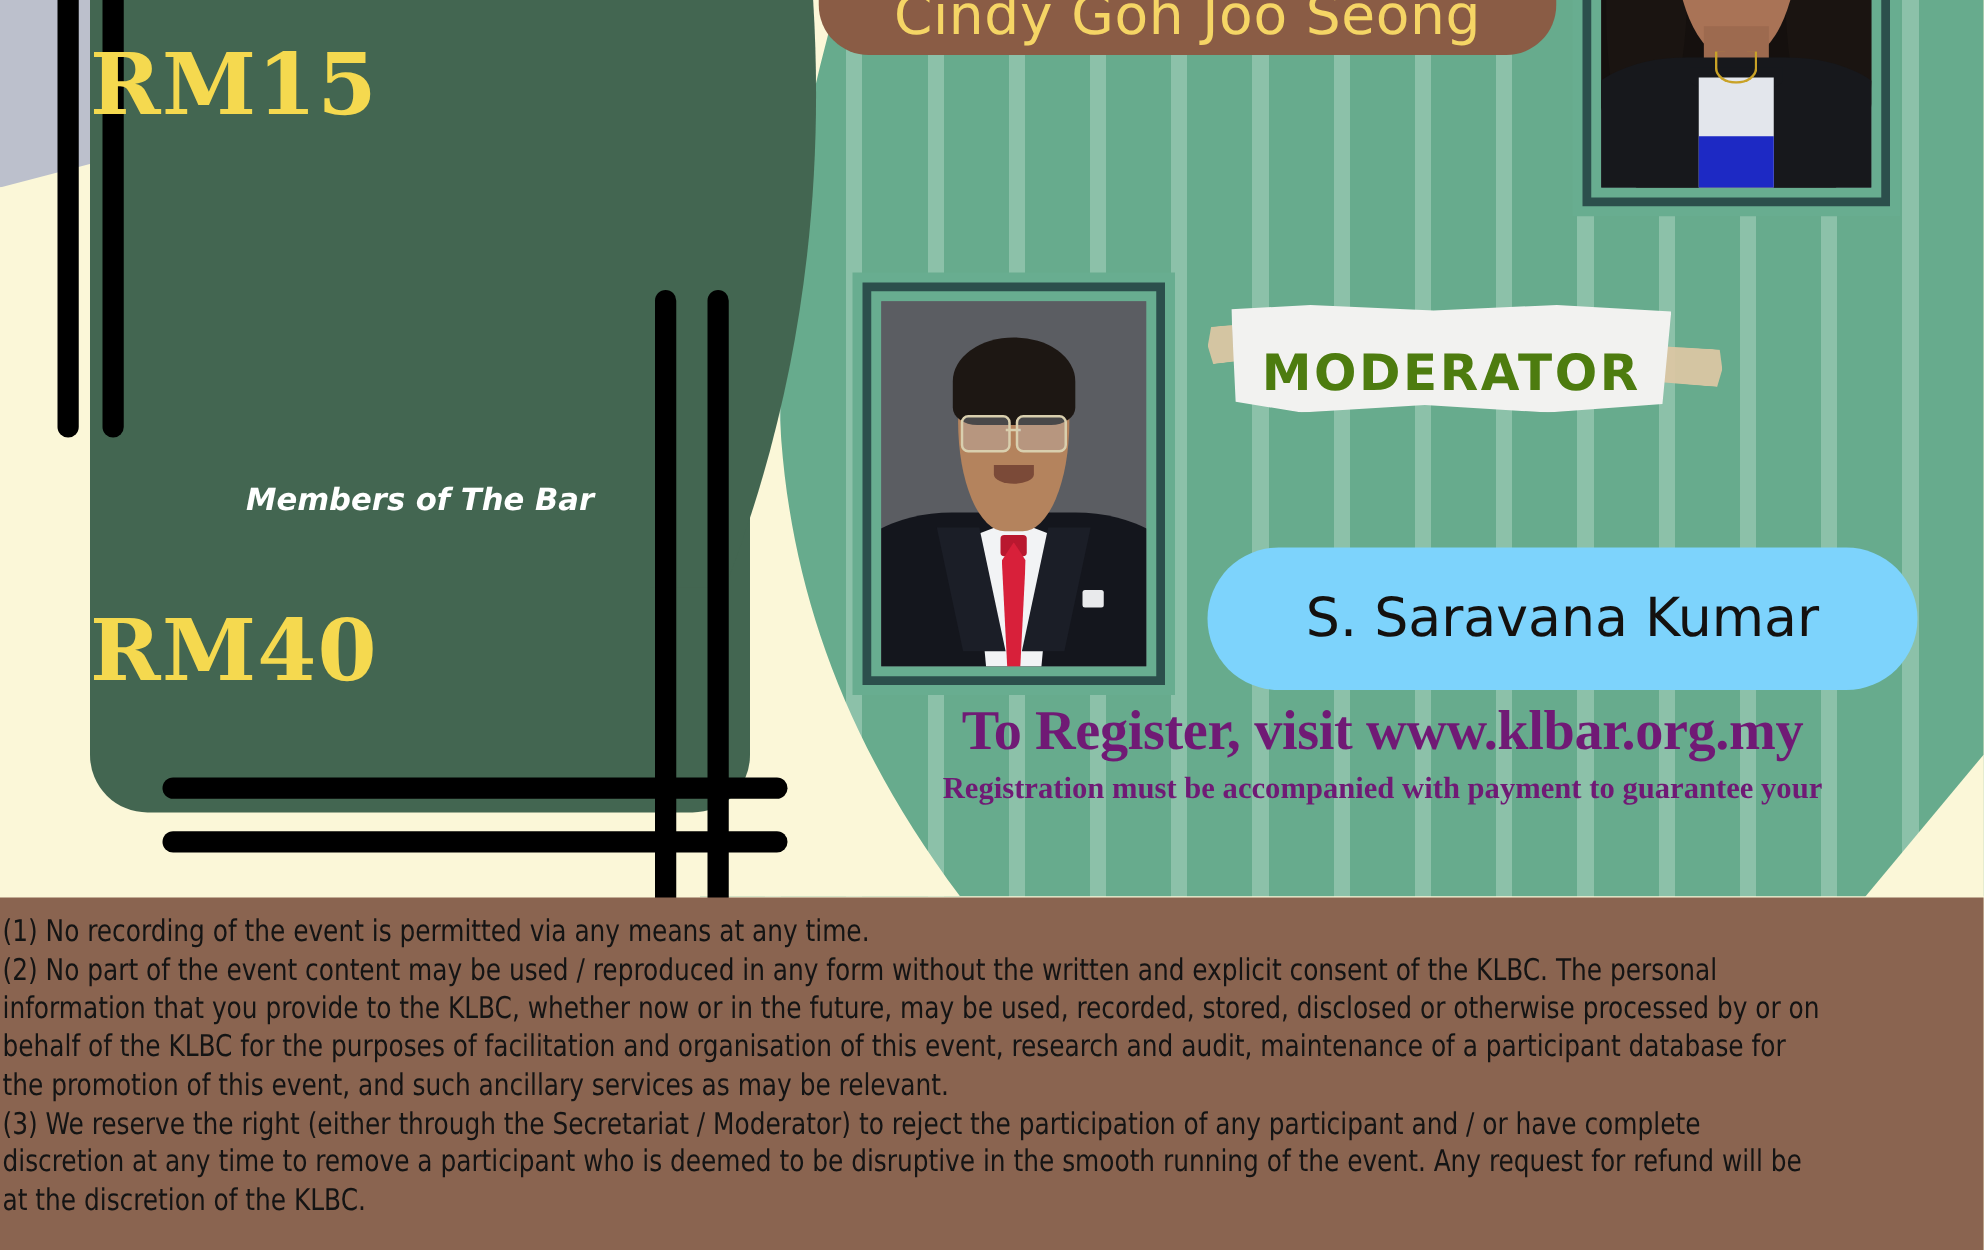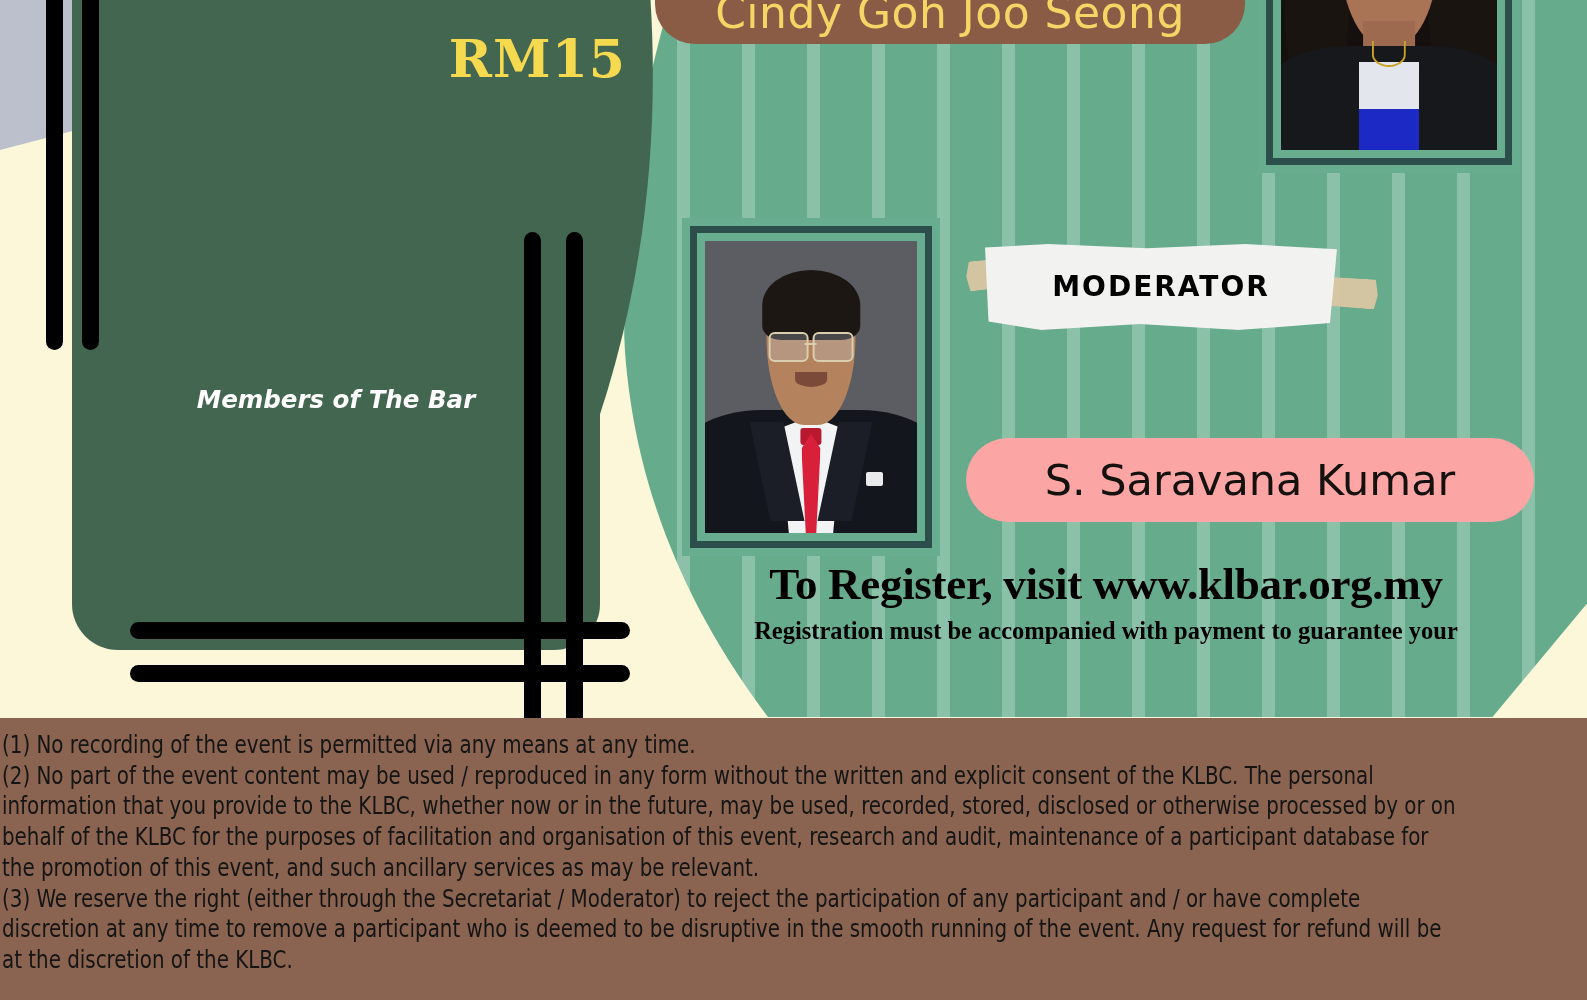--- a/index.html
+++ b/index.html
@@ -123,57 +123,56 @@
     background:#f2f2f0;
     clip-path:polygon(0 4%,18% 0,46% 5%,74% 0,100% 6%,98% 92%,72% 100%,44% 93%,16% 100%,1% 90%);
     box-shadow:0 3px 6px rgba(0,0,0,.18);
   }
   .tape{position:absolute;background:#ddc7a4;opacity:.92;}
   .tape-l{left:966px;top:258px;width:72px;height:30px;transform:rotate(-6deg);
           clip-path:polygon(6% 0,100% 6%,100% 94%,4% 100%,0 50%);}
   .tape-r{left:1298px;top:277px;width:80px;height:30px;transform:rotate(4deg);
           clip-path:polygon(0 4%,96% 0,100% 52%,96% 100%,0 96%);}
   .note-label{
-    position:absolute;left:985px;top:243px;width:352px;height:86px;
+    position:absolute;left:985px;top:256px;width:352px;height:86px;
     display:flex;align-items:center;justify-content:center;
-    color:#000000;font-size:28px;font-weight:bold;letter-spacing:2px;
+    color:#4d7c0f;font-size:40px;font-weight:bold;letter-spacing:2px;
     font-family:"DejaVu Sans", sans-serif;
   }
 
   
   .name-pill-mod{
-    position:absolute;left:966px;top:438px;width:568px;height:84px;
-    background:#fca5a5;border-radius:57px;
+    position:absolute;left:966px;top:438px;width:568px;height:114px;
+    background:#7dd3fc;border-radius:57px;
     display:flex;align-items:center;justify-content:center;
   }
   .name-pill-mod span{
     color:#14110f;font-size:43px;
     font-family:"DejaVu Sans", sans-serif;white-space:nowrap;
   }
 
   
   .price{
-    position:absolute;left:72px;width:528px;text-align:right;
-    color:#f5d94f;font-size:52px;font-weight:bold;letter-spacing:1px;
+    position:absolute;left:72px;width:528px;text-align:left;
+    color:#f5d94f;font-size:68px;font-weight:bold;letter-spacing:1px;
     font-family:"DejaVu Serif", serif;
-    padding-left:26px;
   }
   .price-sub{
     position:absolute;left:92px;width:488px;text-align:center;
     color:#ffffff;font-style:italic;font-weight:bold;font-size:24.5px;line-height:1.42;
     font-family:"DejaVu Sans", sans-serif;
   }
   #price1{top:28px;} #sub1{top:118px;}
   #price2{top:292px;} #sub2{top:383px;}
   #price3{top:481px;} #sub3{top:571px;}
 
   
   .register{
     position:absolute;left:676px;top:560px;width:860px;text-align:center;
-    font-family:"Liberation Serif", serif;color:#000000;
+    font-family:"Liberation Serif", serif;color:#701a75;
   }
   .register .headline{font-size:45px;font-weight:bold;letter-spacing:-.3px;line-height:1.1;}
   .register .sub{font-size:24.5px;font-weight:bold;line-height:1.22;margin-top:6px;}
 
   
   .footer{
     position:absolute;left:0;top:718px;width:1587px;height:282px;
     background:#8a6450;
     padding:12px 2px 0 2px;box-sizing:border-box;
   }
@@ -204,20 +203,21 @@
   <div class="bar bar-v-tl-2"></div>
   <div class="bar bar-h-1"></div>
   <div class="bar bar-h-2"></div>
   <div class="bar bar-v-bm-1"></div>
   <div class="bar bar-v-bm-2"></div>
 
   <div class="price" id="price1">RM15</div>
 
   <div class="price-sub" id="sub2">Members of The Bar</div>
 
+  <div class="price" id="price3">RM40</div>
 
   <div class="name-pill-top">
     <span>Cindy Goh Joo Seong</span>
   </div>
 
   <div class="frame frame-top-right">
     <div class="inner-border">
       <div class="photo">
         <div class="w-bg"></div>
         <div class="w-hair"></div>

